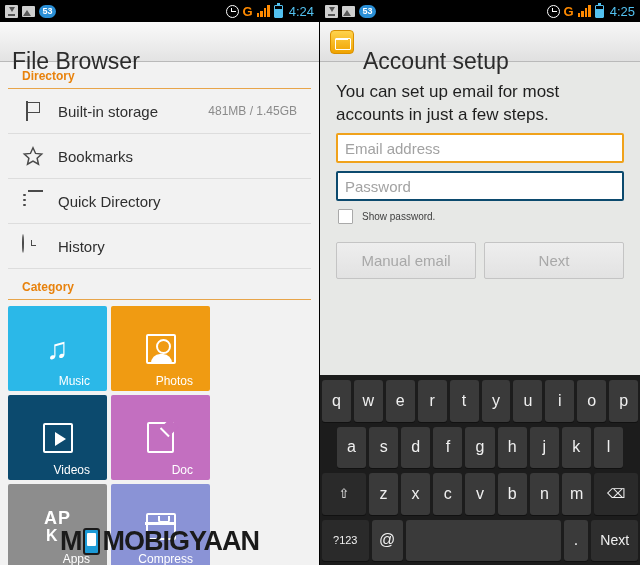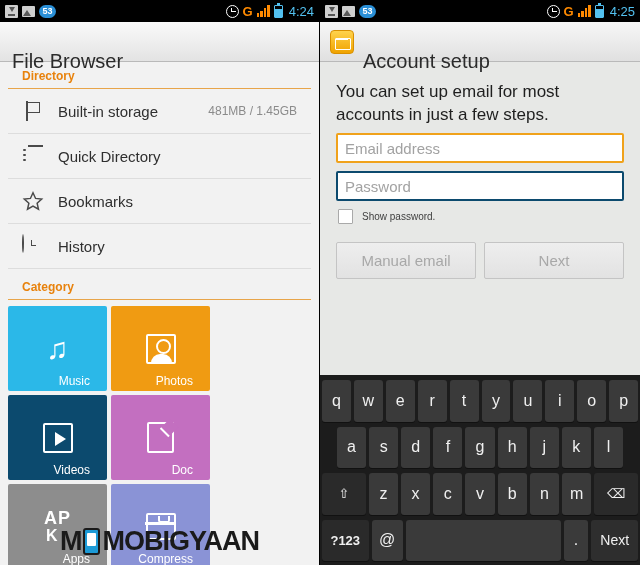--- a/index.html
+++ b/index.html
@@ -73,21 +73,21 @@
     content: ""; position: absolute; left: 2px; top: -3px; width: 3px; height: 2px; background: #53c1f0;
   }
   .sb-time { font-size: 13px; color: #53c1f0; font-weight: normal; margin-left: 2px; }
 
   
   .appbar {
     height: 40px; display: flex; align-items: center; padding: 0 12px;
     background: linear-gradient(to bottom, #fafafa, #e3e3e3);
     border-bottom: 1px solid #b9b9b9;
   }
-  .appbar .title { font-size: 20px; color: #2b2b2b; margin-top: 39px; }
+  .appbar .title { font-size: 23px; color: #2b2b2b; margin-top: 39px; }
   .appbar.right-bar {
     background: linear-gradient(to bottom, #f7f7f7, #e0e0e0);
     padding: 0 10px; gap: 9px;
   }
   .app-icon {
     width: 24px; height: 24px; border-radius: 4px;
     background: linear-gradient(to bottom, #ffd34d, #f0a300);
     position: relative; border: 1px solid #d99000;
   }
   .app-icon::after {
@@ -249,21 +249,21 @@
   .krow { display: flex; gap: 3px; justify-content: center; flex: 1; }
   .key {
     flex: 1; background: #3a3a3a; border-radius: 3px; color: #f0f0f0;
     display: flex; align-items: center; justify-content: center;
     font-size: 16px; box-shadow: 0 1px 0 #111;
   }
   .key.dark { background: #2a2a2a; }
   .key.wide { flex: 1.5; font-size: 13px; }
   .key.space { flex: 5; }
   .key.enter { flex: 1.5; background: #2e2e2e; font-size: 14px; }
-  .key.small { font-size: 13px; font-weight: bold; }
+  .key.small { font-size: 11px; }
   .krow.r2 { padding: 0 15px; }
   .key-period { flex: 0.8; position: relative; }
 </style>
 </head>
 <body>
 
 <div class="screens">
 
   <div class="panel left">
 
@@ -290,41 +290,41 @@
     <div class="appbar">
       <span class="title">File Browser</span>
     </div>
 
     <div class="section-head">Directory</div>
 
     <div class="list-row">
       <span class="row-icon ic-flag"></span>
       <span class="label">Built-in storage</span>
       <span class="meta">481MB / 1.45GB</span>
+    </div>
+
+    <div class="list-row">
+      <span class="row-icon">
+        <svg width="22" height="22" viewBox="0 0 24 24" fill="none" stroke="#4a4a4a" stroke-width="1.6">
+          <polygon points="12,3 14.8,9.2 21.5,9.9 16.5,14.4 18,21 12,17.6 6,21 7.5,14.4 2.5,9.9 9.2,9.2"></polygon>
+        </svg>
+      </span>
+      <span class="label">Bookmarks</span>
     </div>
 
     <div class="list-row">
       <span class="row-icon ic-list">
         <i></i>
           <i></i>
           <i></i>
           <span></span>
           <span></span>
           <span></span>
       </span>
       <span class="label">Quick Directory</span>
-    </div>
-
-    <div class="list-row">
-      <span class="row-icon">
-        <svg width="22" height="22" viewBox="0 0 24 24" fill="none" stroke="#4a4a4a" stroke-width="1.6">
-          <polygon points="12,3 14.8,9.2 21.5,9.9 16.5,14.4 18,21 12,17.6 6,21 7.5,14.4 2.5,9.9 9.2,9.2"></polygon>
-        </svg>
-      </span>
-      <span class="label">Bookmarks</span>
     </div>
 
     <div class="list-row">
       <span class="row-icon">
         <span class="ic-hist"></span>
       </span>
       <span class="label">History</span>
     </div>
 
     <div class="section-head" style="margin-top:4px">Category</div>

